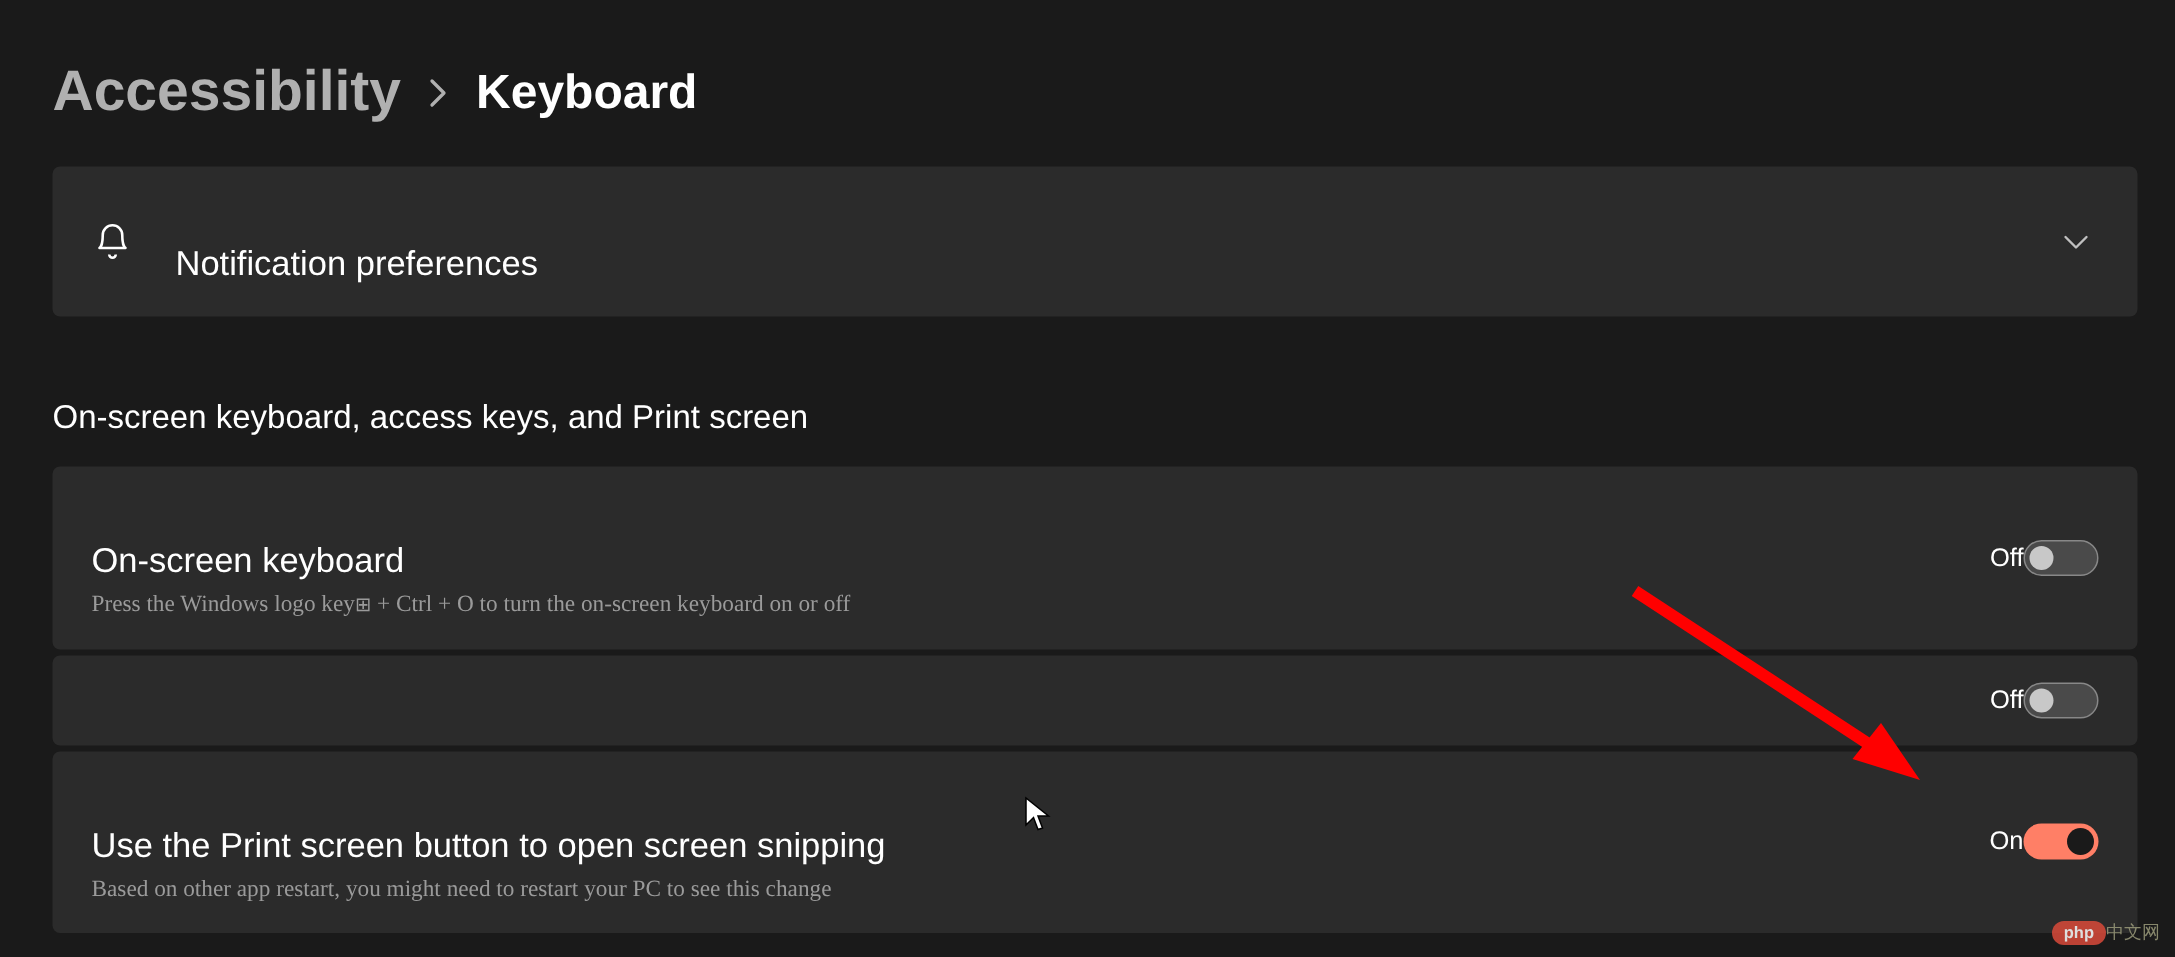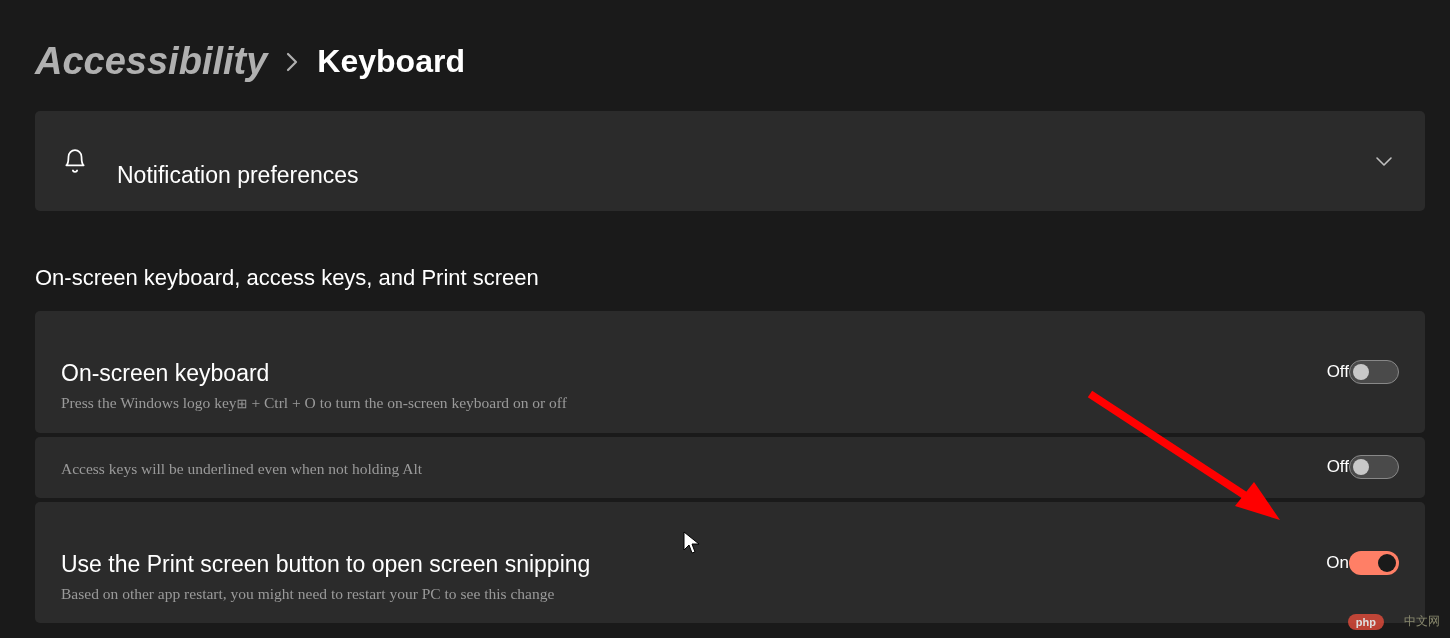--- a/index.html
+++ b/index.html
@@ -22,21 +22,20 @@
     .breadcrumb {
       display: flex;
       align-items: center;
       gap: 18px;
       margin-bottom: 28px;
     }
     .breadcrumb-parent {
       font-size: 38px;
       font-weight: 600;
       color: #b0b0b0;
-      font-style: italic;
     }
     .breadcrumb-chevron {
       color: #b0b0b0;
       display: flex;
       align-items: center;
     }
     .breadcrumb-current {
       font-size: 32px;
       font-weight: 600;
       color: #ffffff;
@@ -158,21 +157,21 @@
       top: 382px;
       pointer-events: none;
       z-index: 50;
     }
     .watermark {
       position: absolute;
       right: 10px;
       bottom: 8px;
       display: flex;
       align-items: center;
-      gap: 20px;
+      gap: 0;
       font-size: 12px;
       opacity: 0.85;
     }
     .watermark-badge {
       background: #d94a3a;
       border-radius: 10px;
       padding: 2px 8px;
       color: #fff;
       font-weight: 600;
       font-size: 11px;
@@ -227,21 +226,20 @@
     <div class="card-right">
       <span class="toggle-label">Off</span>
       <div class="toggle toggle-off">
           <div class="knob"></div>
         </div>
     </div>
   </div>
 
   <div class="settings-row">
     <div class="card-body">
-      <div class="card-desc">Access keys will be underlined even when not holding Alt</div>
     </div>
     <div class="card-right">
       <span class="toggle-label">Off</span>
       <div class="toggle toggle-off">
           <div class="knob"></div>
         </div>
     </div>
   </div>
 
   <div class="settings-row">

